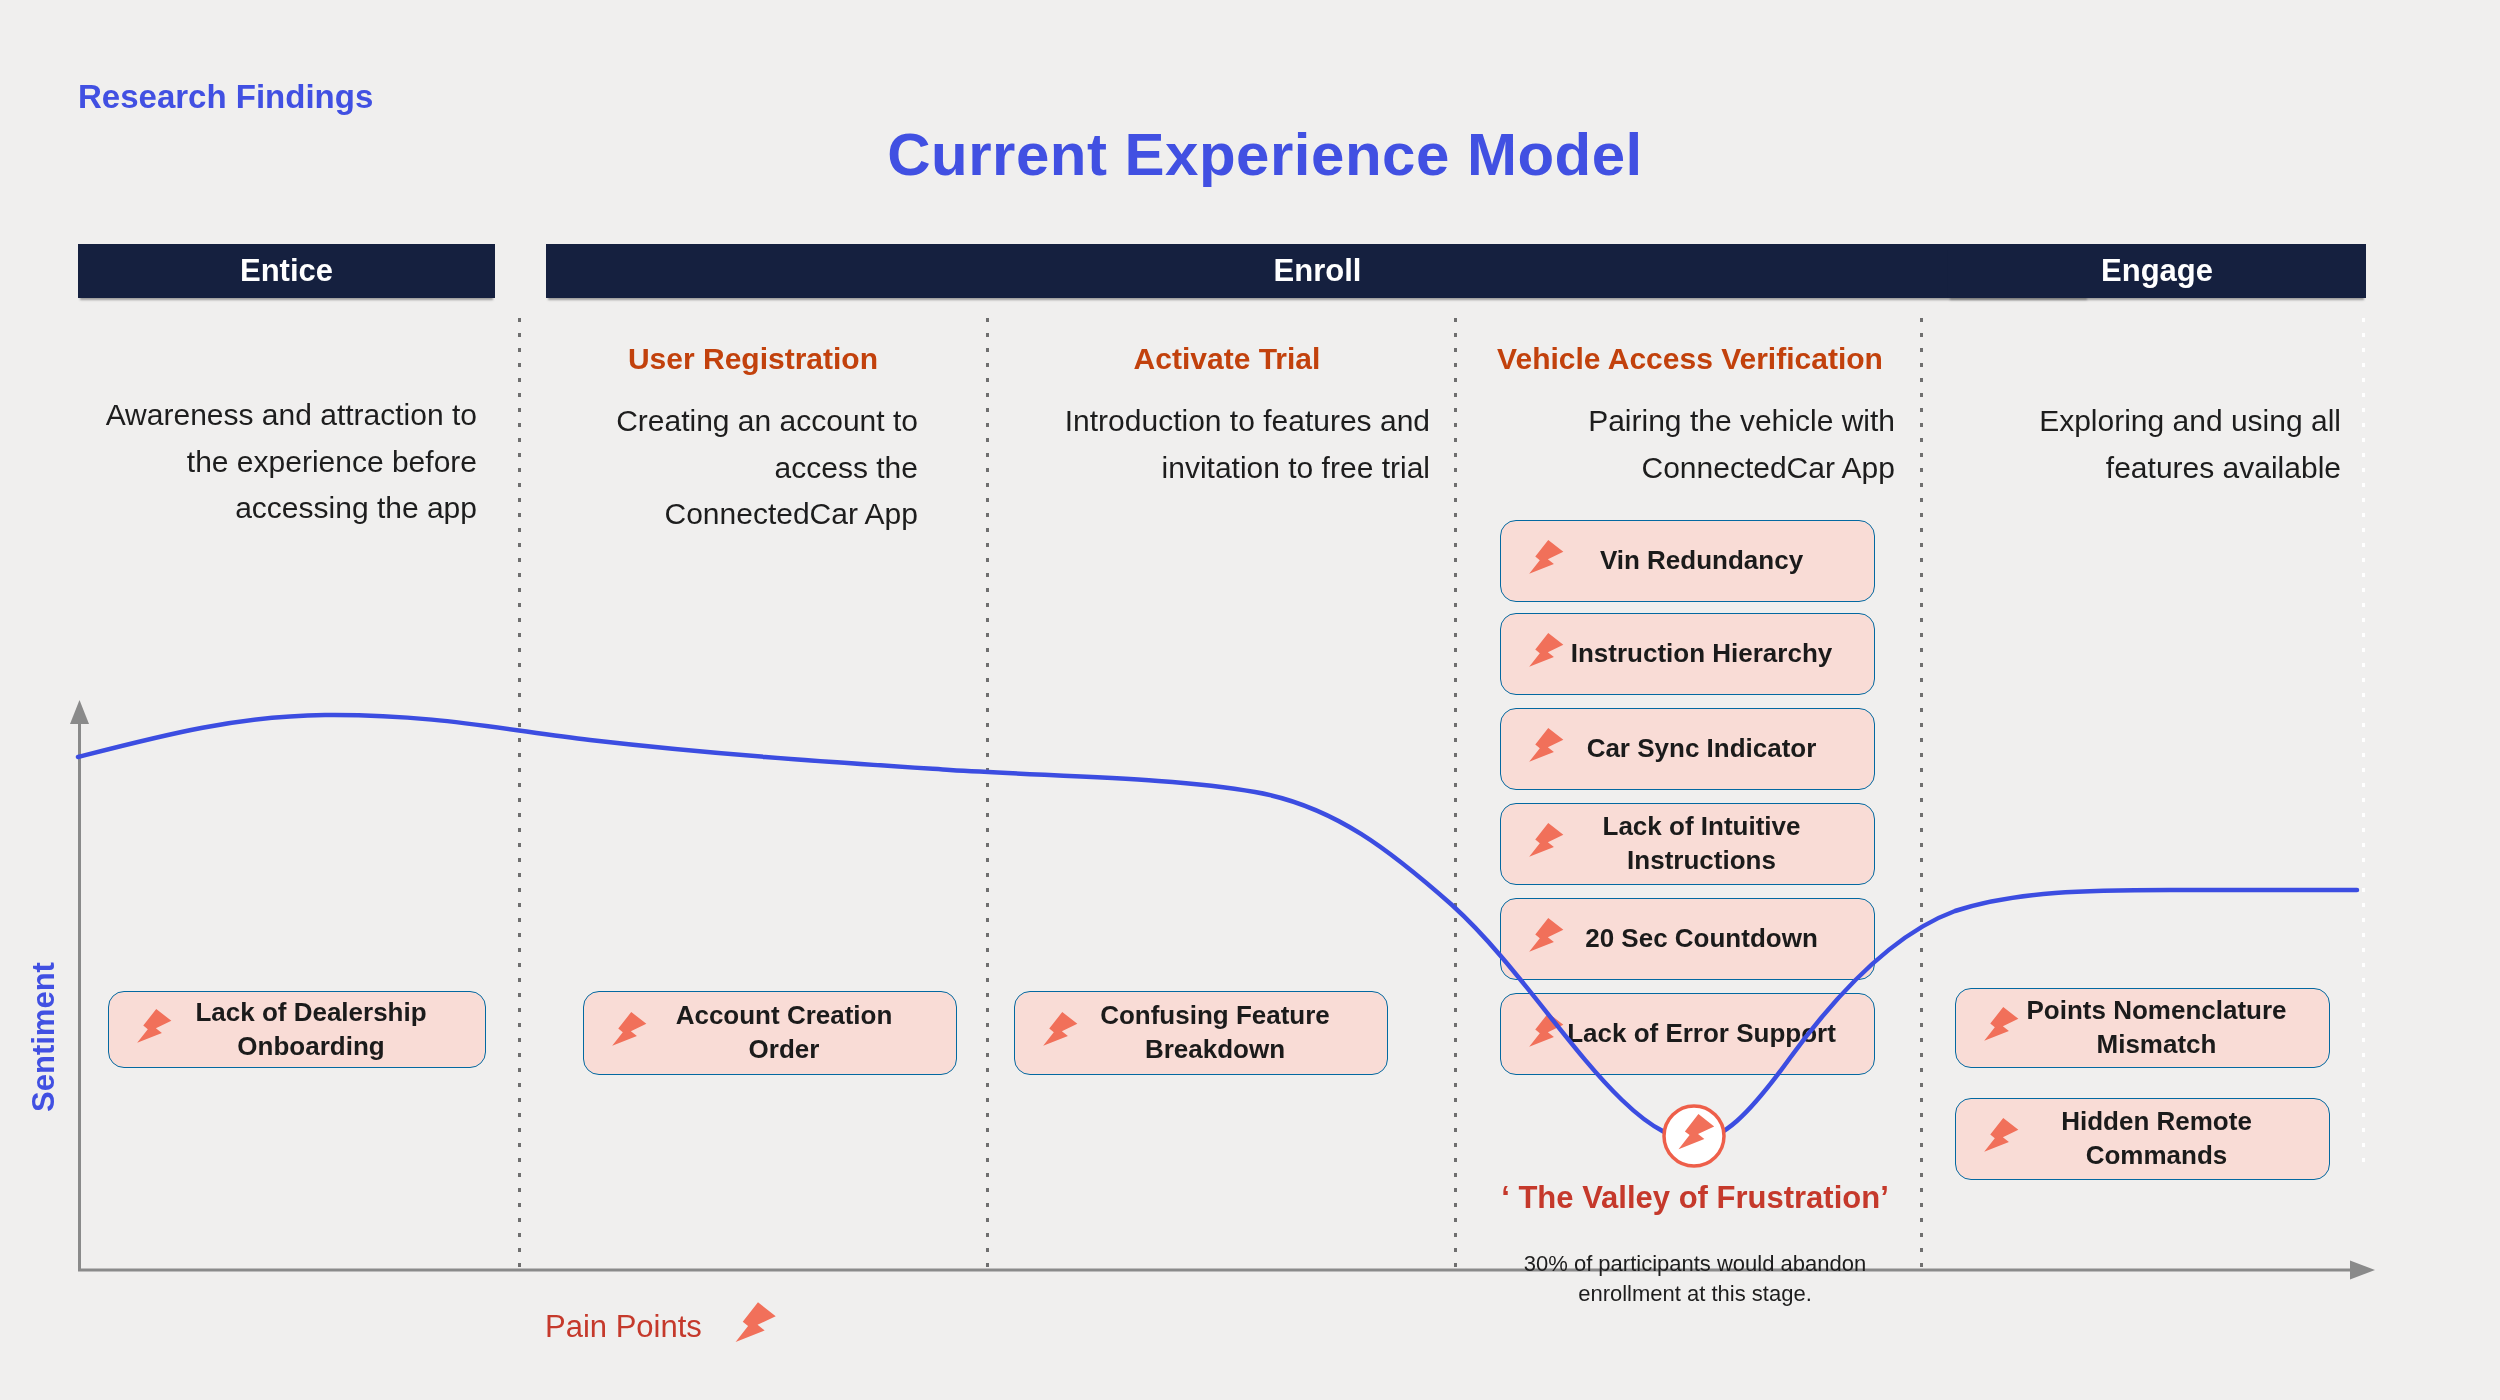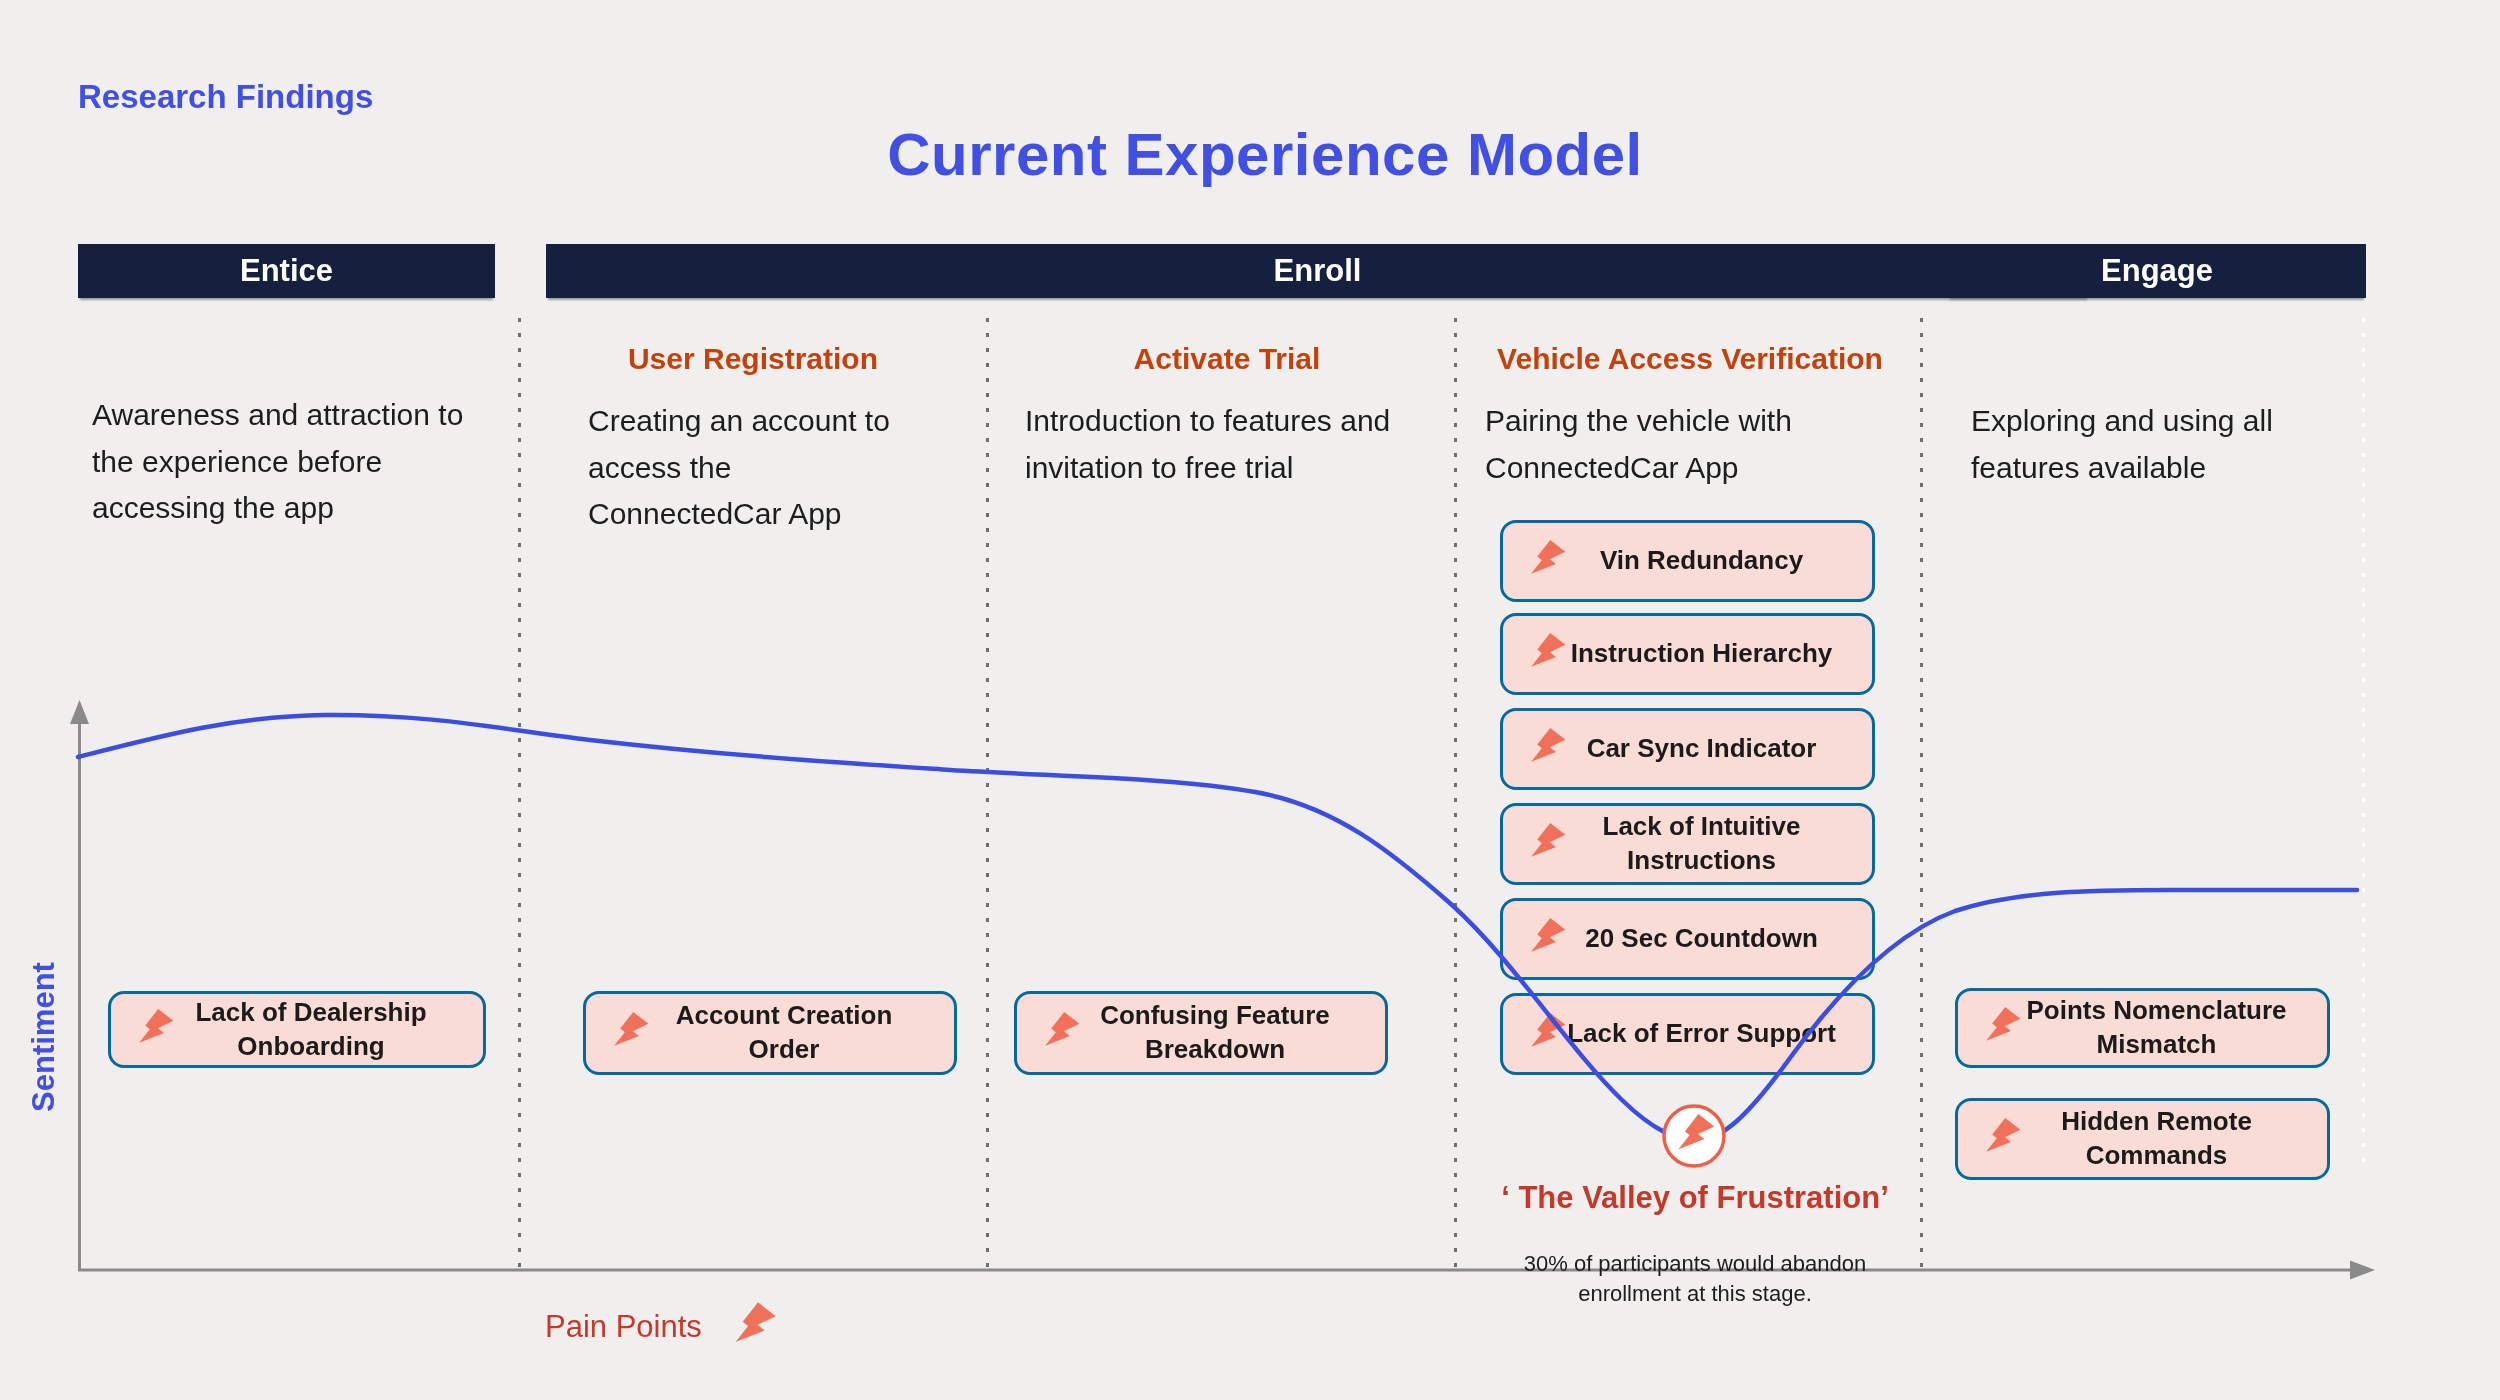--- a/index.html
+++ b/index.html
@@ -14,22 +14,22 @@
     color:#ffffff;display:flex;align-items:center;justify-content:center;
     font-size:31px;font-weight:700;box-shadow:0 4px 2px -2px rgba(100,100,100,0.6);}
   .bar-entice{left:78px;width:417px;}
   .bar-enroll{left:546px;width:1543px;}
   .bar-engage{left:1948px;width:418px;}
   .divider{position:absolute;top:318px;width:3px;height:950px;
     background:repeating-linear-gradient(to bottom,#6f6f6f 0 4px,transparent 4px 15px);}
   .divider-white{position:absolute;top:318px;width:3px;height:852px;
     background:repeating-linear-gradient(to bottom,#ffffff 0 4px,transparent 4px 15px);}
   .col-heading{position:absolute;top:342px;text-align:center;font-size:30px;font-weight:700;color:#c2410c;}
-  .col-desc{position:absolute;text-align:left;font-size:30px;line-height:1.55;color:#1d1d1d;}
-  .pain-box{position:absolute;background:#f9dcd6;border:3px solid #0369a1;border-radius:16px;
+  .col-desc{position:absolute;text-align:right;font-size:30px;line-height:1.55;color:#1d1d1d;}
+  .pain-box{position:absolute;background:#f9dcd6;border:1px solid #0369a1;border-radius:16px;
     display:flex;align-items:center;justify-content:center;box-sizing:border-box;}
   .pain-box .bolt{position:absolute;left:20px;top:50%;transform:translateY(-50%);line-height:0;}
   .pain-label{font-size:26px;font-weight:700;color:#1b1b1b;text-align:center;line-height:1.3;
     padding:0 20px 0 48px;}
   .pain-label.narrow{max-width:250px;}
   .overlay{position:absolute;left:0;top:0;z-index:5;pointer-events:none;}
   .valley-title{position:absolute;left:1460px;top:1180px;width:470px;text-align:center;
     font-size:31px;font-weight:700;color:#c5392b;z-index:6;}
   .valley-sub{position:absolute;left:1510px;top:1249px;width:370px;text-align:center;
     font-size:22px;line-height:1.35;color:#1d1d1d;z-index:6;}

